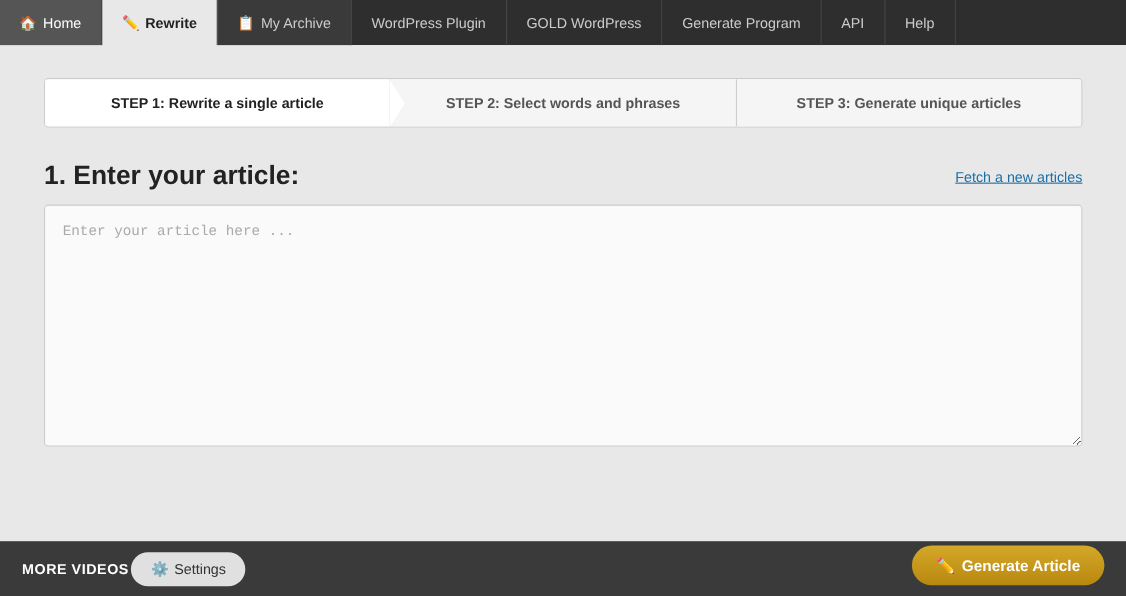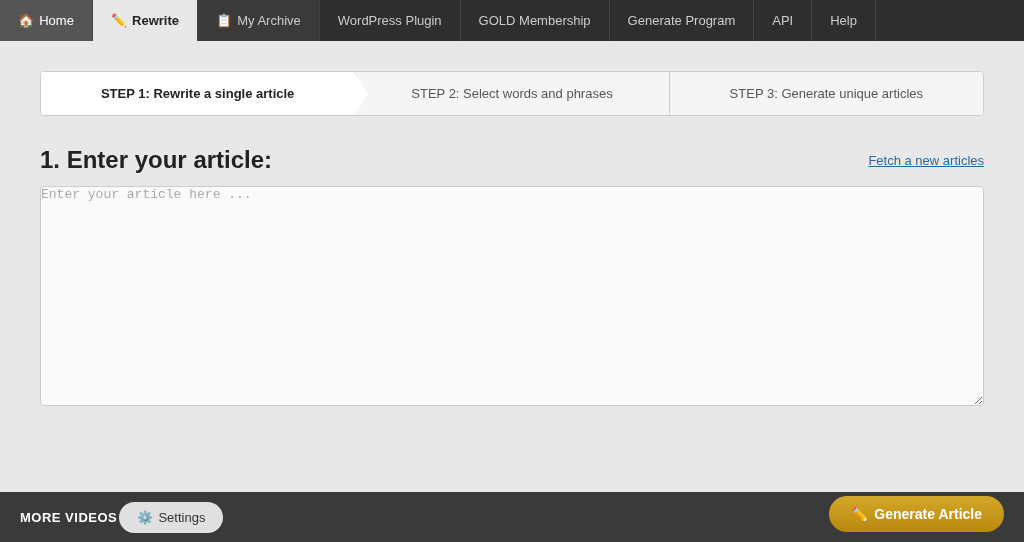--- a/index.html
+++ b/index.html
@@ -73,20 +73,21 @@
 
     .step {
       flex: 1;
       padding: 14px 20px;
       font-size: 13px;
       color: #555;
       text-align: center;
       border-right: 1px solid #ccc;
       background: #f5f5f5;
       position: relative;
+      font-weight: bold;
     }
 
     .step:last-child {
       border-right: none;
     }
 
     .step.active {
       background: #fff;
       color: #222;
       font-weight: 600;
@@ -127,20 +128,21 @@
       cursor: pointer;
     }
 
     
     .article-textarea {
       width: 100%;
       height: 220px;
       border: 1px solid #ccc;
       border-radius: 4px;
       background: #fafafa;
+      padding: 16px;
       font-size: 13px;
       color: #999;
       font-family: 'Courier New', monospace;
       resize: vertical;
       outline: none;
     }
 
     .article-textarea::placeholder {
       color: #aaa;
     }
@@ -215,21 +217,21 @@
     <span>Rewrite</span>
   </div>
   <div class="nav-item tab-archive">
     <span class="nav-icon">📋</span>
     <span>My Archive</span>
   </div>
   <div class="nav-item">
     <span>WordPress Plugin</span>
   </div>
   <div class="nav-item">
-    <span>GOLD Membership</span>
+    <span>GOLD WordPress</span>
   </div>
   <div class="nav-item">
     <span>Generate Program</span>
   </div>
   <div class="nav-item">
     <span>API</span>
   </div>
   <div class="nav-item">
     <span>Help</span>
   </div>

